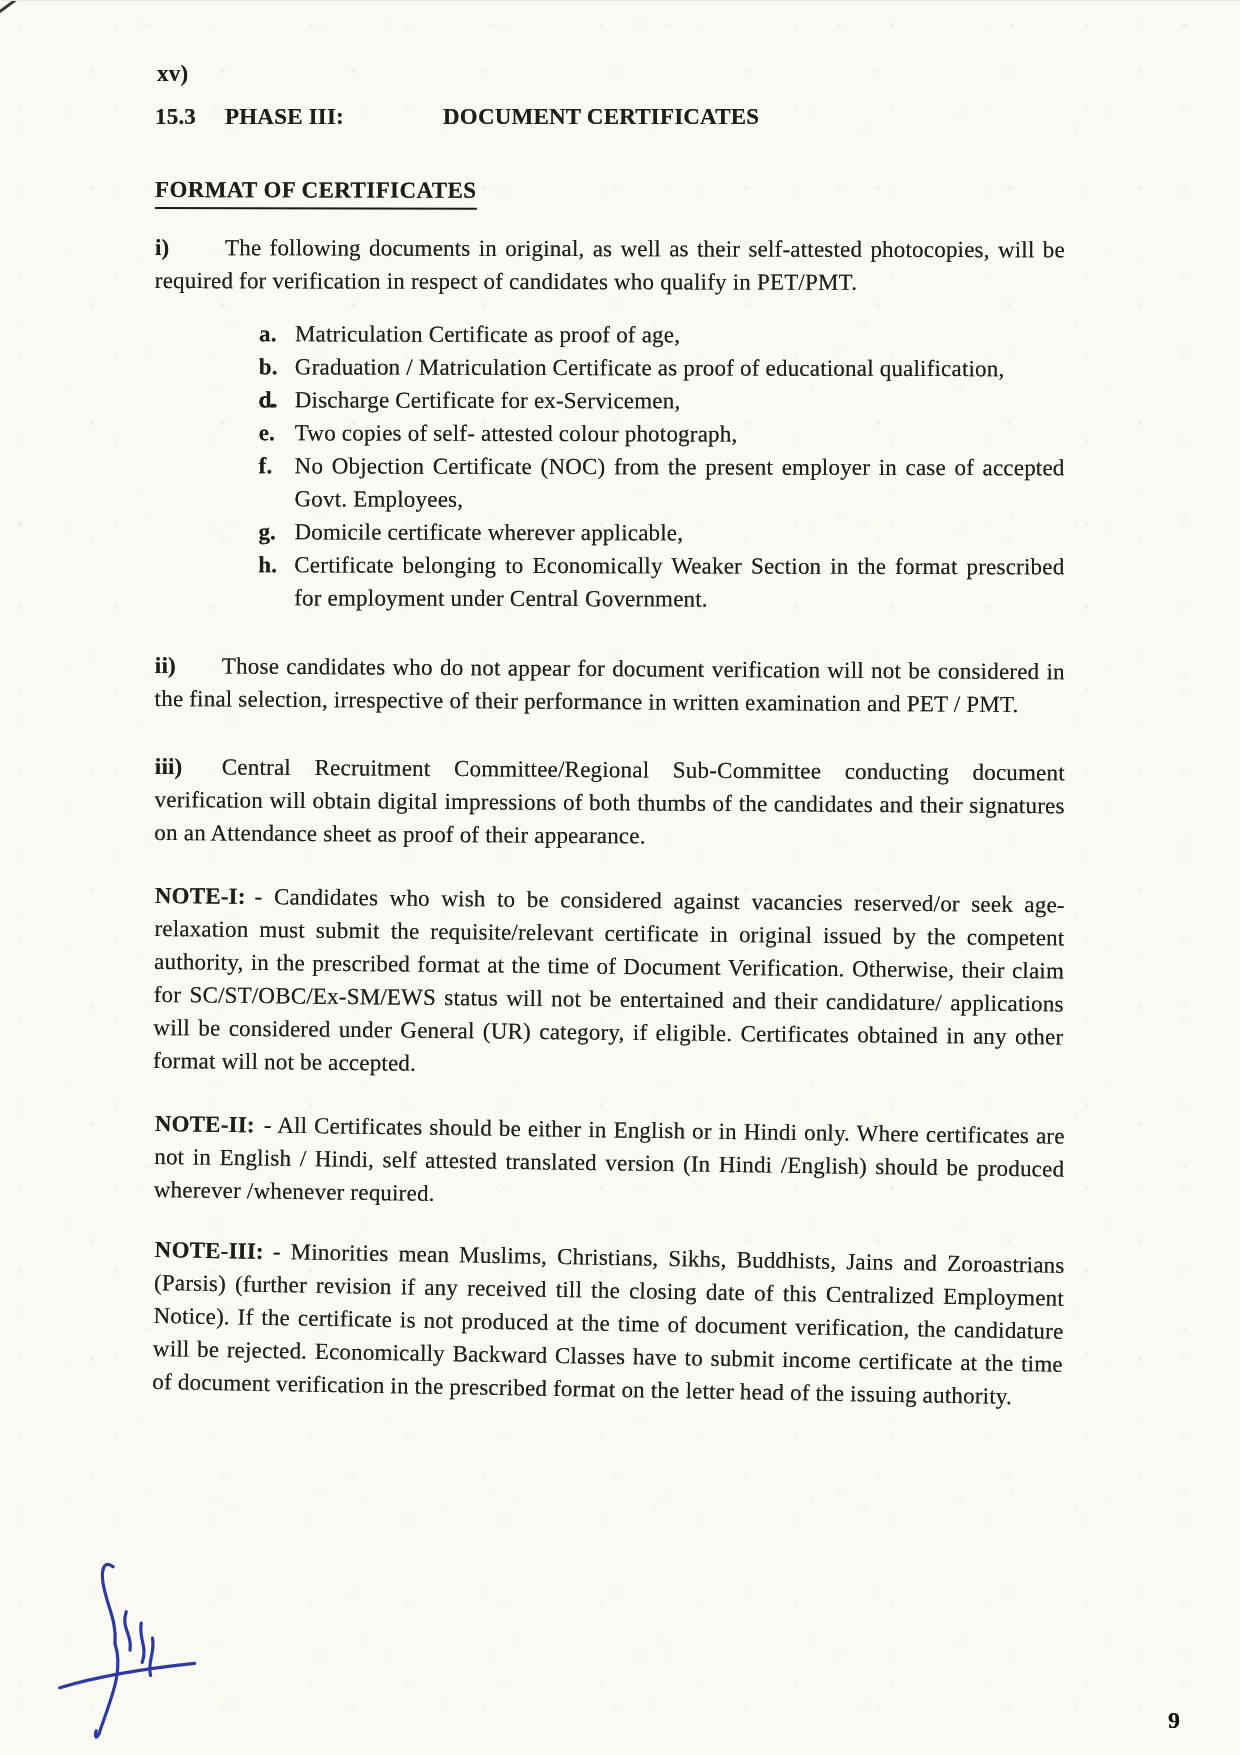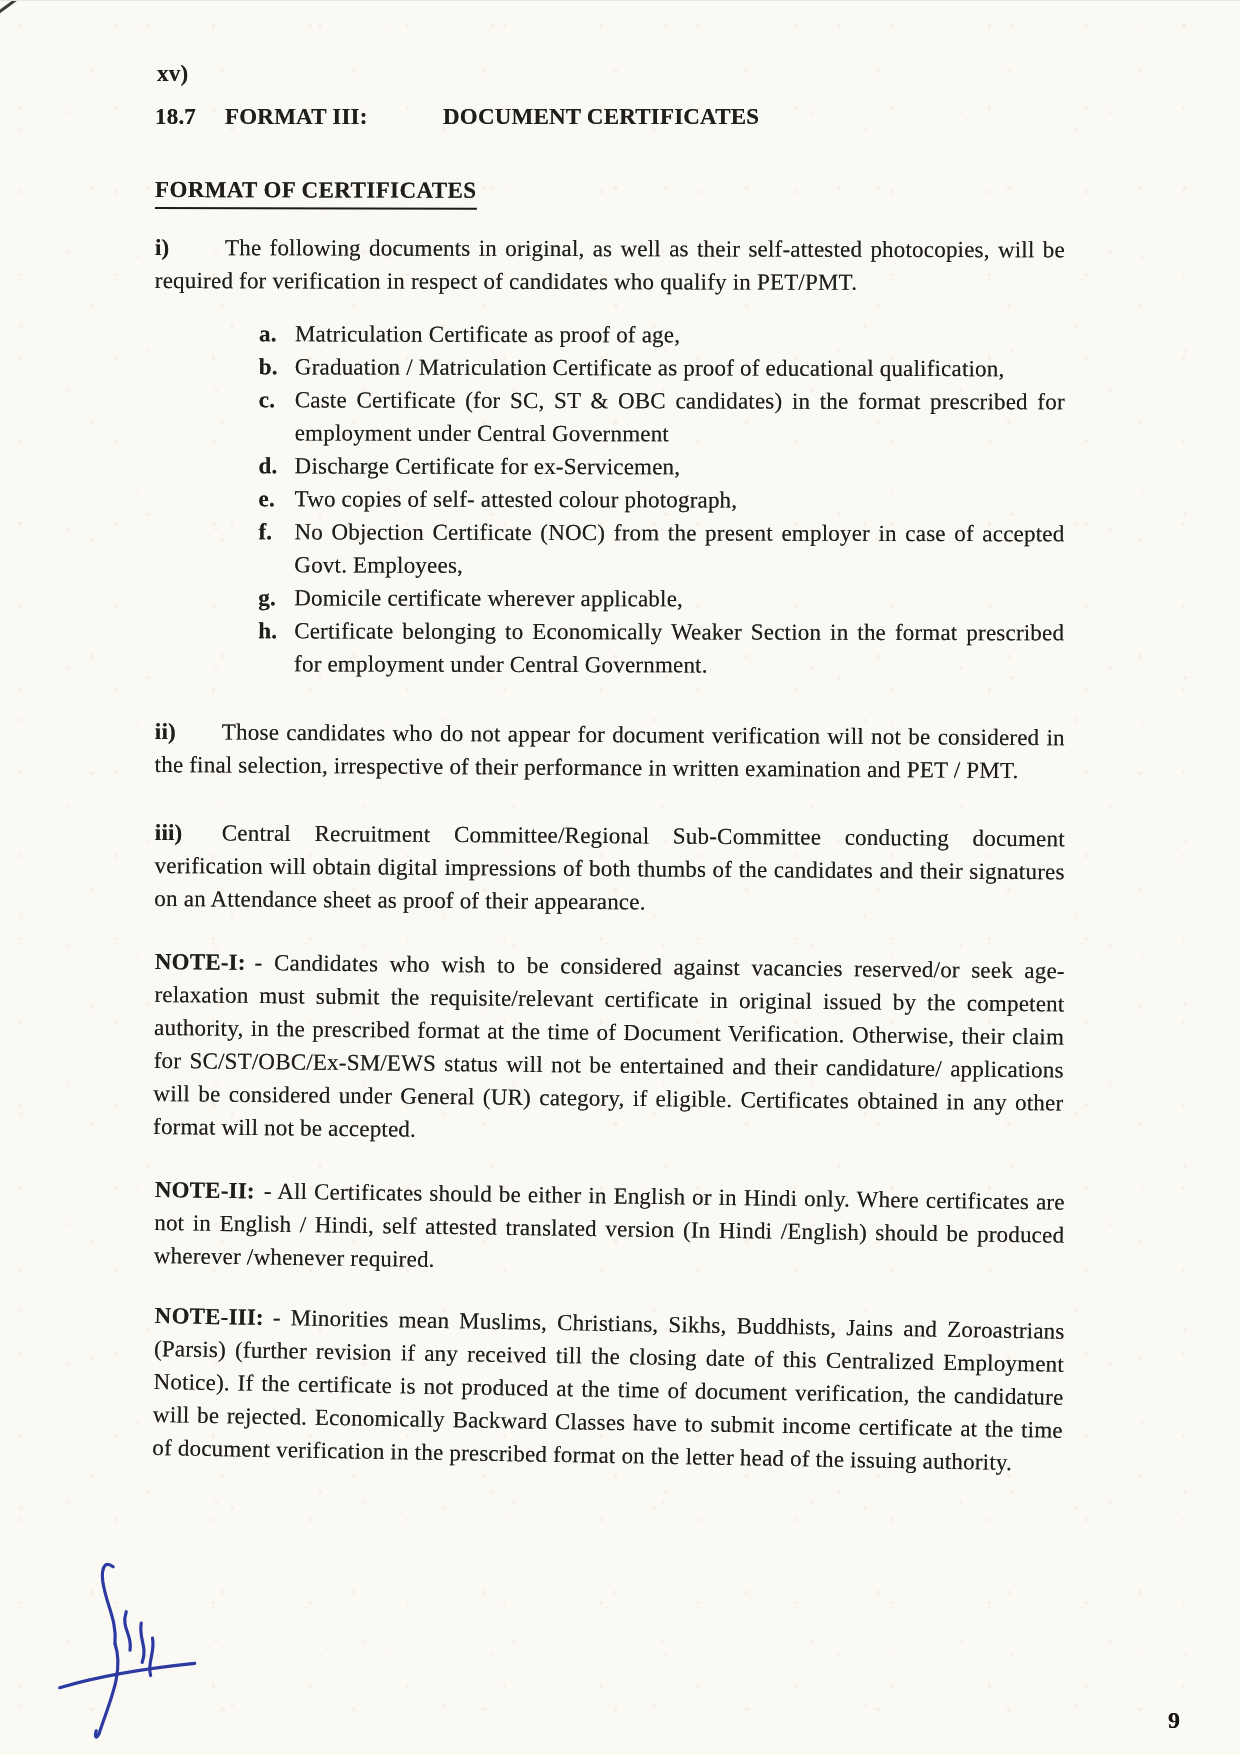--- a/index.html
+++ b/index.html
@@ -79,21 +79,21 @@
   <div class="corner-mark"></div>
 
   <div class="content">
 
     <div class="rom-item">
       <span class="rlabel">xv)</span>
     </div>
 
 
     <div class="section-heading">
-      <span class="num">18.7</span><span class="phase">FORMAT III:</span><span>DOCUMENT CERTIFICATES</span>
+      <span class="num">15.3</span><span class="phase">PHASE III:</span><span>DOCUMENT CERTIFICATES</span>
     </div>
 
     <div class="subheading tilt-0">
       <span>FORMAT OF CERTIFICATES</span>
     </div>
 
     <p class="para just p-i tilt-0">
       <span class="plabel w70">i)</span><span>The following documents in original, as well as their self-attested photocopies, will be required for verification in respect of candidates who qualify in PET/PMT.</span>
     </p>
 
@@ -101,21 +101,20 @@
       <div class="doc-item just">
         <span class="dlabel">a.</span>
         <span>Matriculation Certificate as proof of age,</span>
       </div>
       <div class="doc-item just">
         <span class="dlabel">b.</span>
         <span>Graduation / Matriculation Certificate as proof of educational qualification,</span>
       </div>
       <div class="doc-item just">
         <span class="dlabel">c.</span>
-        <span>Caste Certificate (for SC, ST &amp; OBC candidates) in the format prescribed for employment under Central Government</span>
       </div>
       <div class="doc-item just">
         <span class="dlabel">d.</span>
         <span>Discharge Certificate for ex-Servicemen,</span>
       </div>
       <div class="doc-item just">
         <span class="dlabel">e.</span>
         <span>Two copies of self- attested colour photograph,</span>
       </div>
       <div class="doc-item just">

